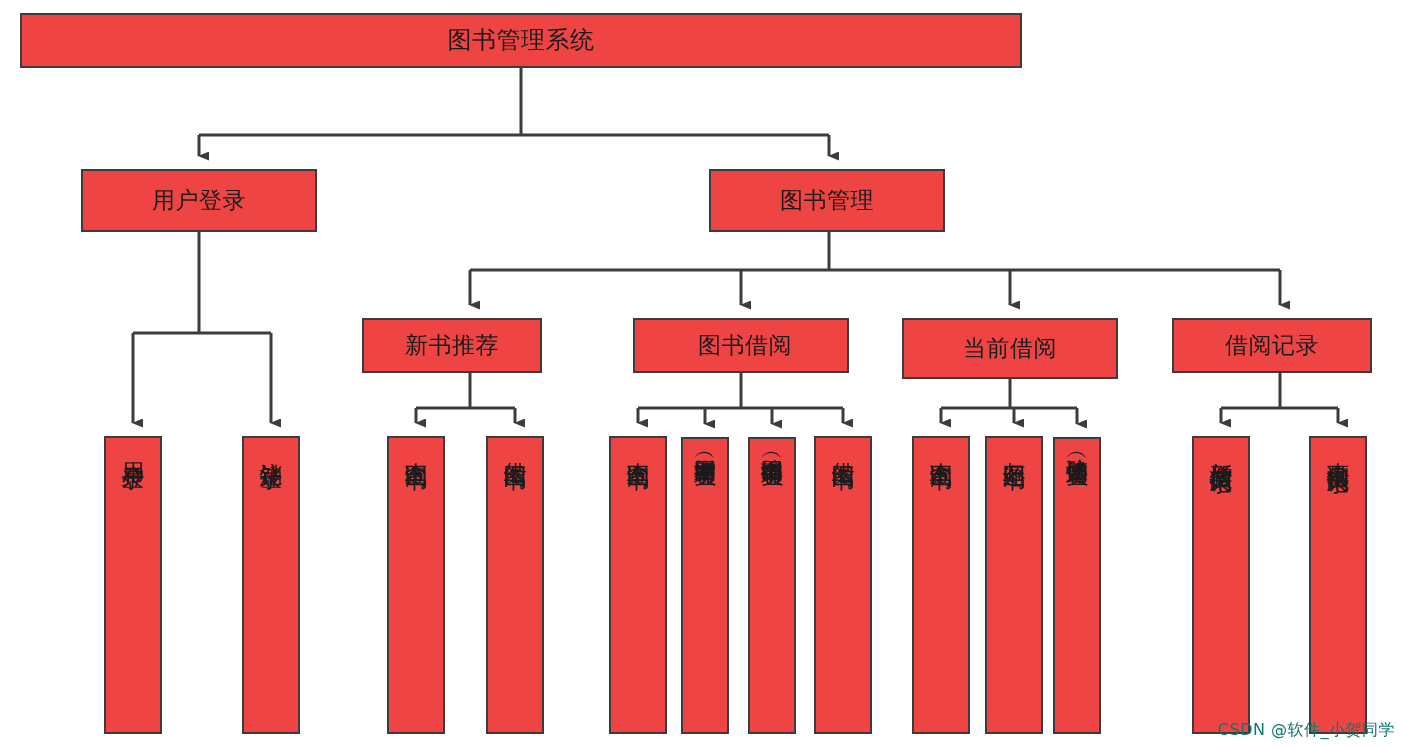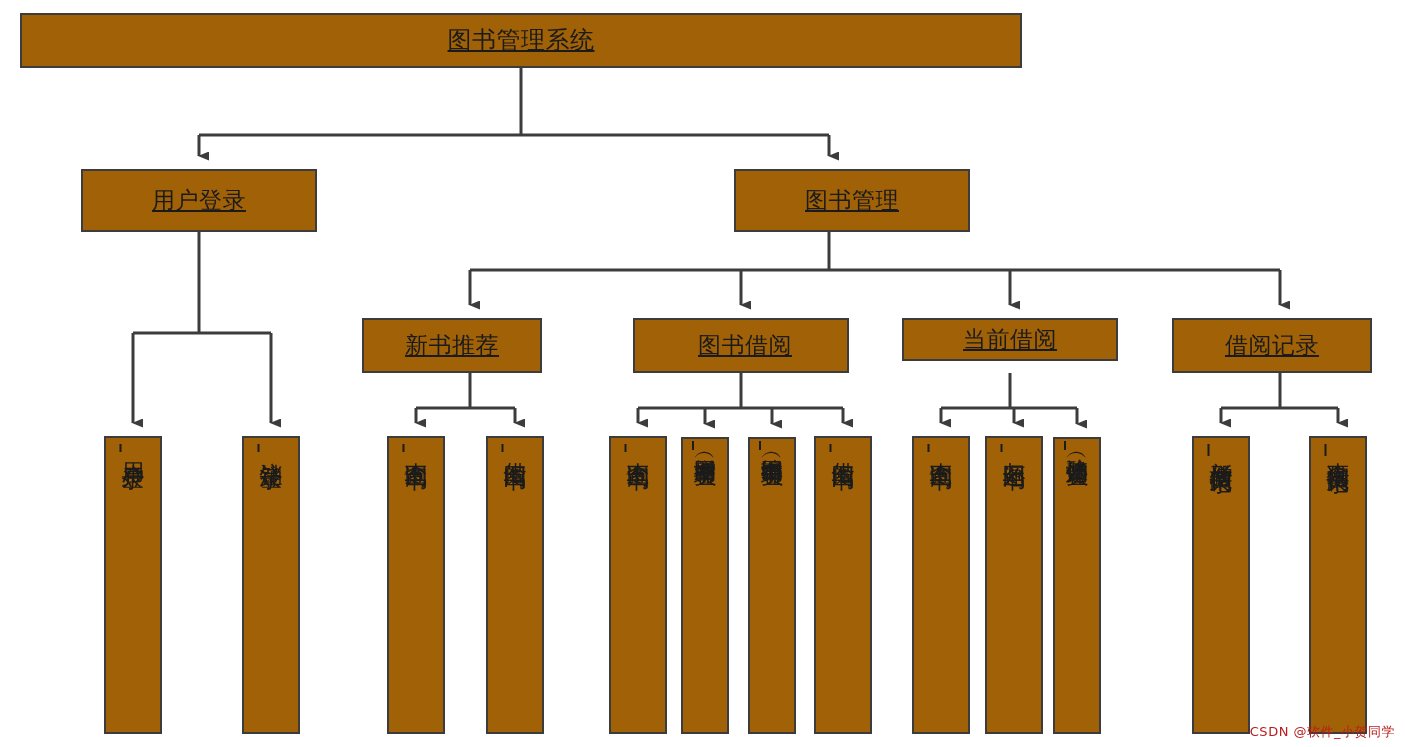--- a/index.html
+++ b/index.html
@@ -21,27 +21,26 @@
     position: absolute;
     left: 0;
     top: 0;
     width: 1405px;
     height: 747px;
     pointer-events: none;
   }
   .node {
     position: absolute;
     box-sizing: border-box;
-    background: #a16207;
+    background: #ef4444;
     border: 2px solid #3c3c3c;
     display: flex;
     align-items: center;
     justify-content: center;
     color: #1b1b1b;
-    text-decoration: underline;
   }
   .node-label {
     display: block;
     text-align: center;
     white-space: pre;
     line-height: 1.08;
   }
   
   .node.horiz .node-label {
     font-size: 23px;
@@ -67,22 +66,22 @@
     font-size: 22px;
     letter-spacing: 1px;
   }
   .node.vert.narrow {
     padding-top: 2px;
   }
   .watermark {
     position: absolute;
     right: 10px;
     bottom: 6px;
-    font-size: 13px;
-    color: #b91c1c;
+    font-size: 16px;
+    color: #0f766e;
     white-space: pre;
     letter-spacing: 0.5px;
   }
 </style>
 </head>
 <body>
 
 <div id="canvas">
 
   <svg id="edges" viewBox="0 0 1405 747" width="1405" height="747" xmlns="http://www.w3.org/2000/svg">
@@ -129,33 +128,33 @@
   </svg>
 
   <div class="node root horiz" style="left: 20px; top: 13px; width: 1002px; height: 55px;">
     <span class="node-label">图书管理系统</span>
   </div>
 
   <div class="node horiz" style="left: 81px; top: 169px; width: 236px; height: 63px;">
     <span class="node-label">用户登录</span>
   </div>
 
-  <div class="node horiz" style="left: 734px; top: 169px; width: 236px; height: 63px;">
+  <div class="node horiz" style="left: 709px; top: 169px; width: 236px; height: 63px;">
     <span class="node-label">图书管理</span>
   </div>
 
   <div class="node horiz" style="left: 362px; top: 318px; width: 180px; height: 55px;">
     <span class="node-label">新书推荐</span>
   </div>
 
   <div class="node horiz" style="left: 633px; top: 318px; width: 216px; height: 55px; padding-left: 8px;">
     <span class="node-label">图书借阅</span>
   </div>
 
-  <div class="node horiz" style="left: 902px; top: 318px; width: 216px; height: 43px;">
+  <div class="node horiz" style="left: 902px; top: 318px; width: 216px; height: 61px;">
     <span class="node-label">当前借阅</span>
   </div>
 
   <div class="node horiz" style="left: 1172px; top: 318px; width: 200px; height: 55px;">
     <span class="node-label">借阅记录</span>
   </div>
 
   <div class="node vert" style="left: 104px; top: 436px; width: 58px; height: 298px;">
     <span class="node-label">用户登录</span>
   </div>

